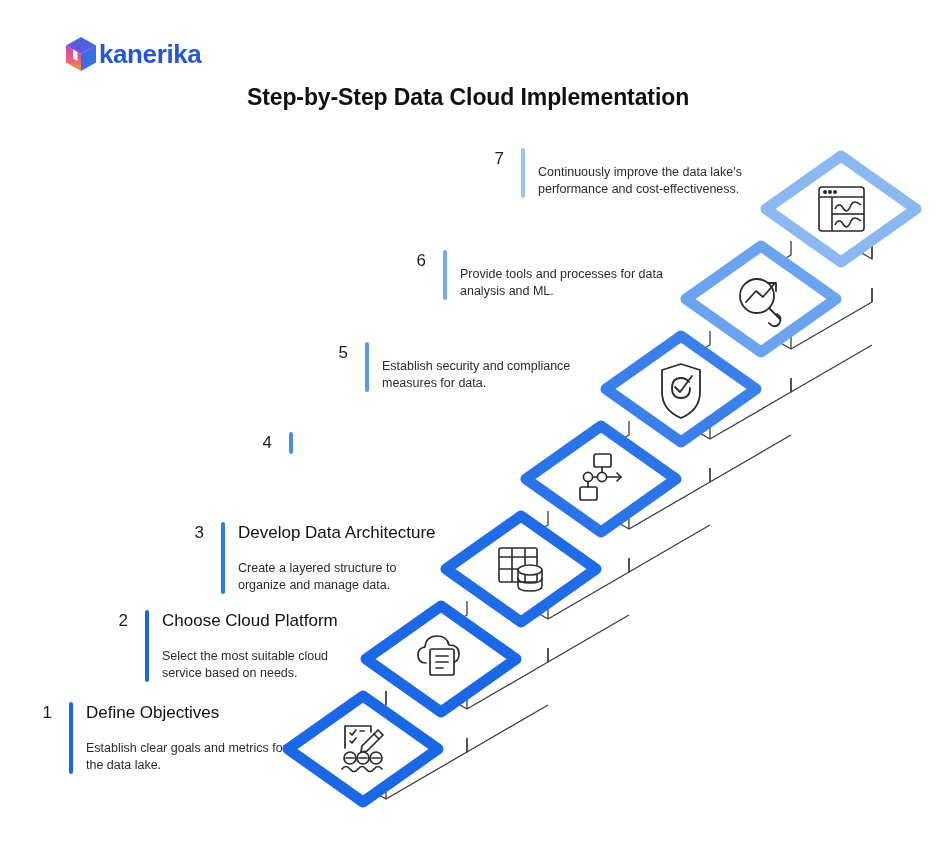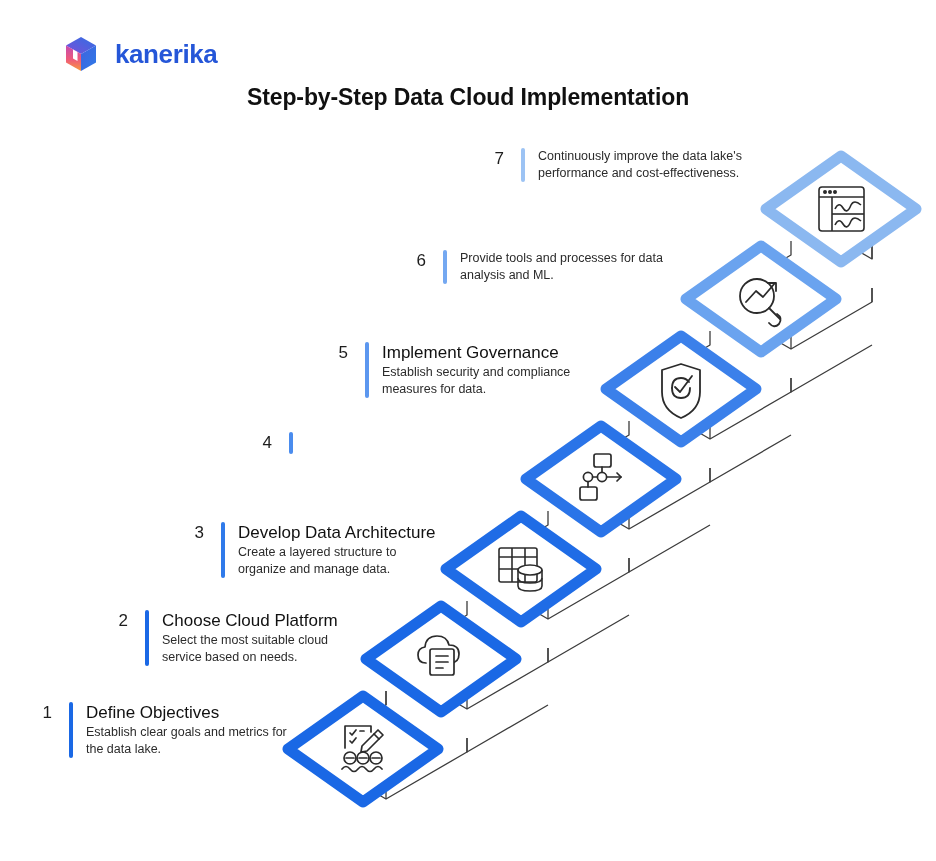--- a/index.html
+++ b/index.html
@@ -15,21 +15,21 @@
     overflow: hidden;
   }
 
   
   .logo {
     position: absolute;
     left: 64px;
     top: 36px;
     display: flex;
     align-items: center;
-    gap: 17px;
+    gap: 1px;
   }
   .logo-mark { width: 34px; height: 36px; display: block; }
   .logo-text {
     font-size: 26px;
     font-weight: bold;
     color: #2556d8;
     letter-spacing: -0.4px;
     line-height: 1;
   }
 
@@ -85,21 +85,21 @@
   .step-title {
     font-size: 17px;
     color: #111111;
     line-height: 22px;
     white-space: nowrap;
   }
   .step-desc {
     font-size: 12.5px;
     color: #2b2b2b;
     line-height: 17px;
-    margin-top: 0;
+    margin-top: 16px;
     max-width: 205px;
   }
 
   
   .tile {
     position: absolute;
     width: 162px;
     height: 118px;
   }
   .tile svg { display: block; overflow: visible; }
@@ -222,21 +222,20 @@
         <path d="M66 62 L76 51 L83 57 L95 43"></path>
         <path d="M88 43 L96 43 L96 51"></path>
       </g>
     </svg>
   </div>
 
   <div class="step" style="left:322px; top:342px;">
     <div class="step-num">5</div>
     <div class="step-bar" style="background:#5c97ef"></div>
     <div class="step-body">
-      <div class="step-title">Implement Governance</div>
       <div class="step-desc">Establish security and compliance measures for data.</div>
     </div>
   </div>
   <div class="tile" style="left:600px; top:330px;">
     <svg viewBox="0 0 162 118">
       <path d="M81 6 L156 59 L81 112 L6 59 Z" fill="#ffffff" stroke="#3b80ea" stroke-width="11" stroke-linejoin="round"></path>
       <g fill="none" stroke="#2b2b2b" stroke-width="1.8" stroke-linecap="round" stroke-linejoin="round">
         <path d="M62 40 L81 34 L100 40 L100 62 q0 18 -19 26 q-19 -8 -19 -26 Z"></path>
         <path d="M72 58 q0 -10 9 -10 q5 0 8 4"></path>
         <path d="M72 58 q0 10 9 10 q9 0 9 -10"></path>

